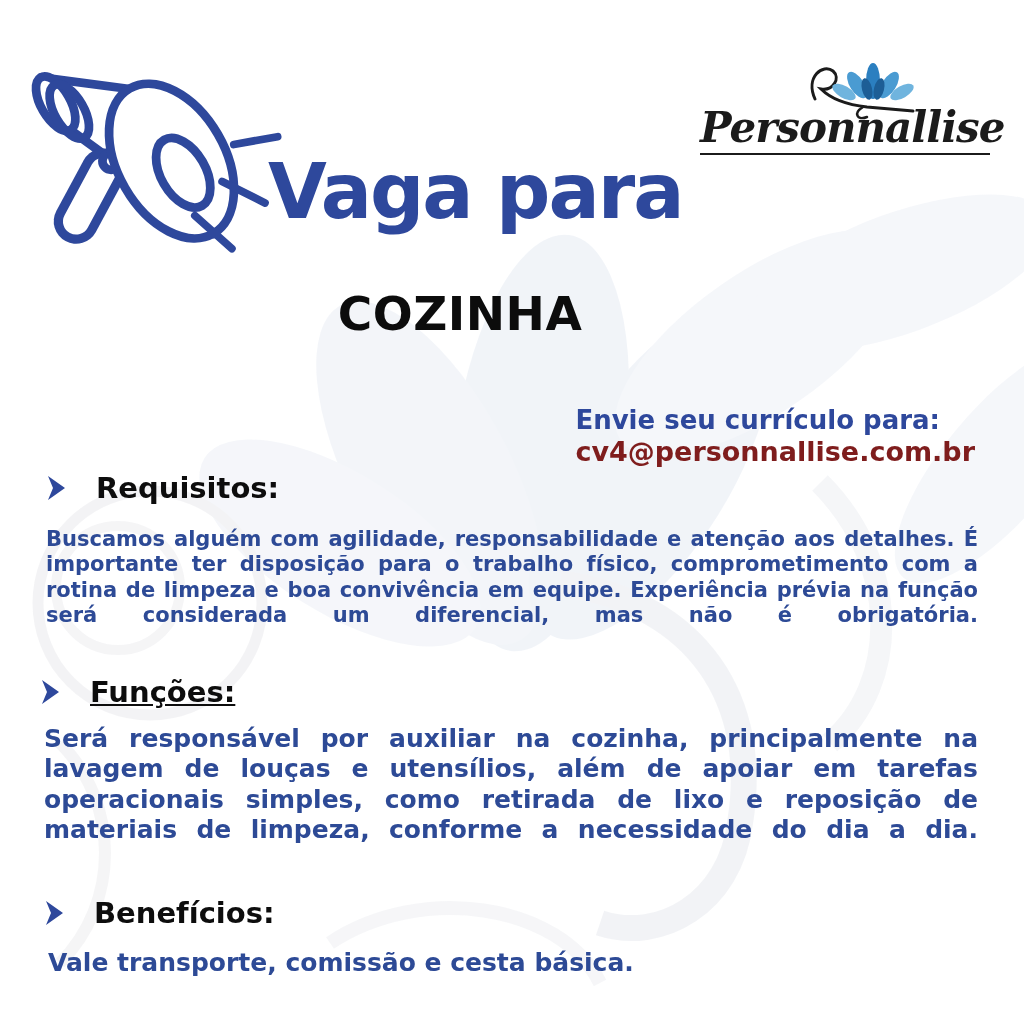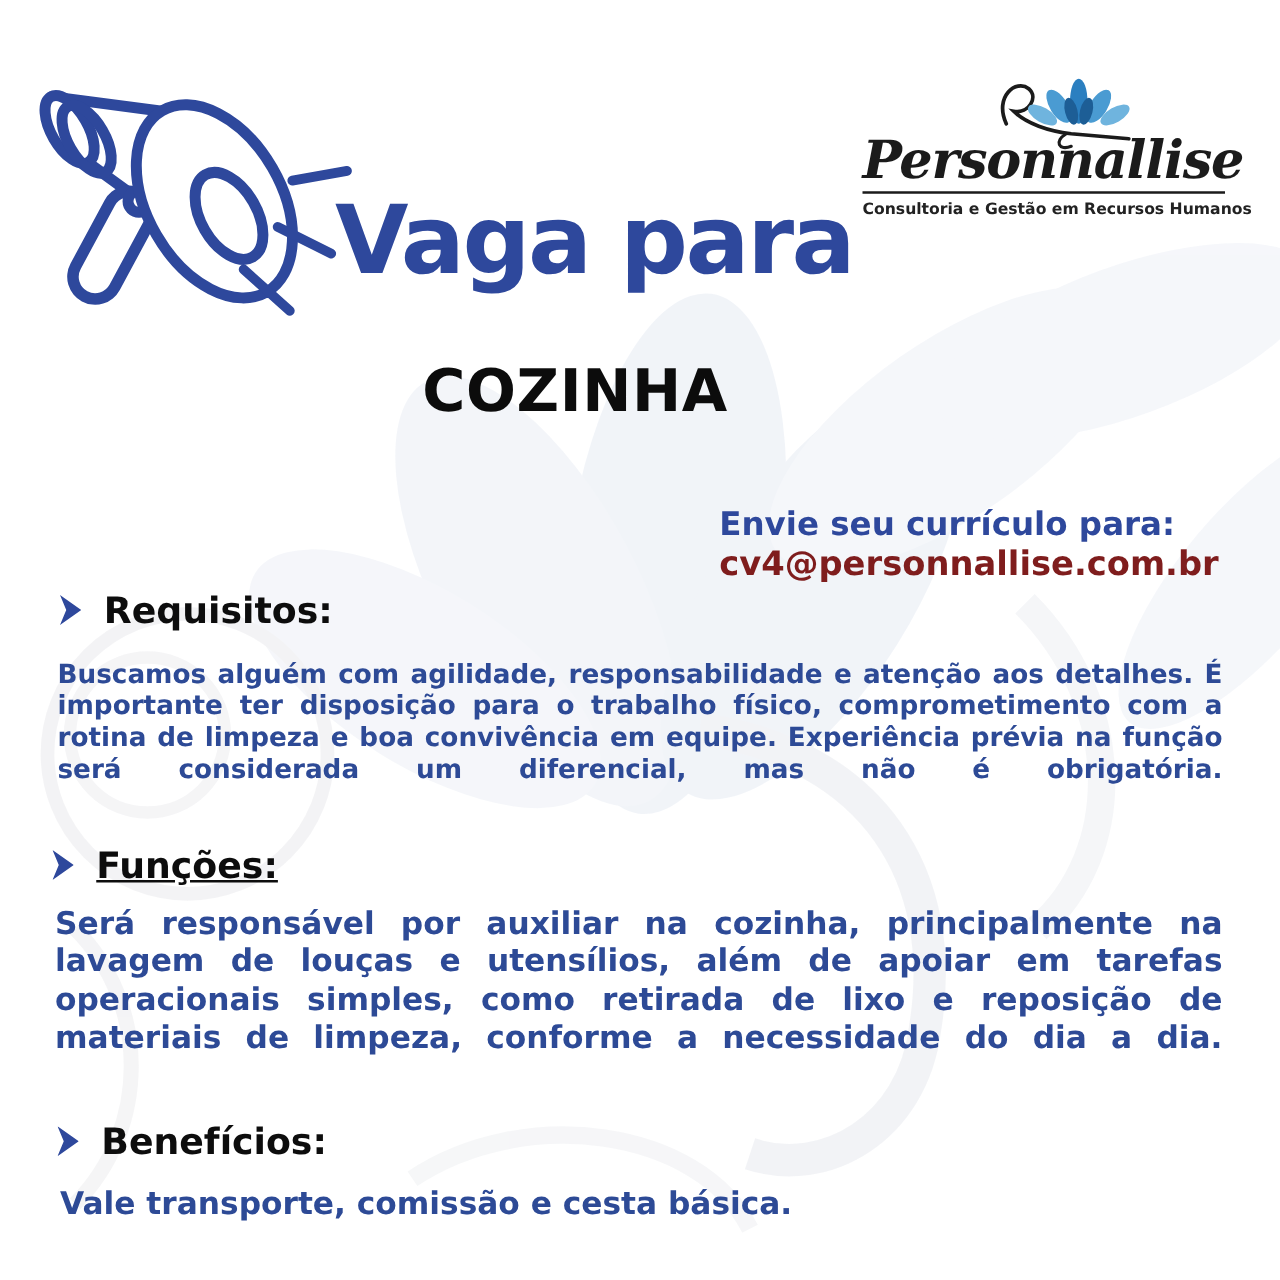--- a/index.html
+++ b/index.html
@@ -29,21 +29,21 @@
     position: absolute;
     left: 268px; top: 104px;
     font-size: 76px;
     font-weight: 800;
     letter-spacing: -2px;
     color: #2e489c;
     white-space: nowrap;
   }
   .brand {
     position: absolute;
-    right: 44px; top: 16px;
+    right: 34px; top: 16px;
     width: 290px;
     text-align: right;
   }
   .brand-art { display: block; margin: 0 auto -14px auto; width: 200px; height: 62px; }
   .brand-name {
     font-family: "DejaVu Serif", "Liberation Serif", serif;
     font-style: italic;
     font-weight: 700;
     font-size: 42px;
     color: #1b1b1b;
@@ -77,21 +77,21 @@
     right: 49px; top: 363px;
     line-height: 1.15;
   }
   .contact-label { font-size: 26px; font-weight: 800; color: #2e489c; }
   .contact-email { font-size: 27px; font-weight: 800; color: #7f1d1d; }
   
   .section-heading {
     position: absolute;
     display: flex;
     align-items: center;
-    gap: 18px;
+    gap: 31px;
     font-size: 29px;
     font-weight: 800;
     color: #0d0d0d;
   }
   .bullet { width: 17px; height: 24px; flex: 0 0 auto; }
   .section-body {
     position: absolute;
     color: #2d4a96;
     font-weight: 700;
     font-size: 21px;
@@ -164,21 +164,20 @@
         <ellipse cx="128" cy="22" rx="7" ry="18" fill="#2b7fc0"></ellipse>
         <ellipse cx="112" cy="26" rx="7" ry="15" fill="#4a9bd2" transform="rotate(-32 112 26)"></ellipse>
         <ellipse cx="144" cy="26" rx="7" ry="15" fill="#4a9bd2" transform="rotate(32 144 26)"></ellipse>
         <ellipse cx="99" cy="33" rx="6" ry="13" fill="#6fb4de" transform="rotate(-60 99 33)"></ellipse>
         <ellipse cx="157" cy="33" rx="6" ry="13" fill="#6fb4de" transform="rotate(60 157 33)"></ellipse>
         <ellipse cx="122" cy="30" rx="5" ry="11" fill="#1d5e96" transform="rotate(-14 122 30)"></ellipse>
         <ellipse cx="134" cy="30" rx="5" ry="11" fill="#1d5e96" transform="rotate(14 134 30)"></ellipse>
       </g>
     </svg>
     <div class="brand-name">Personnallise</div>
-    <div class="brand-tagline">Consultoria e Gestão em Recursos Humanos</div>
   </div>
 
   <div class="job-title">
     <div>COZINHA</div>
   </div>
 
   <div class="contact">
     <div class="contact-label">Envie seu currículo para:</div>
     <div class="contact-email">cv4@personnallise.com.br</div>
   </div>

